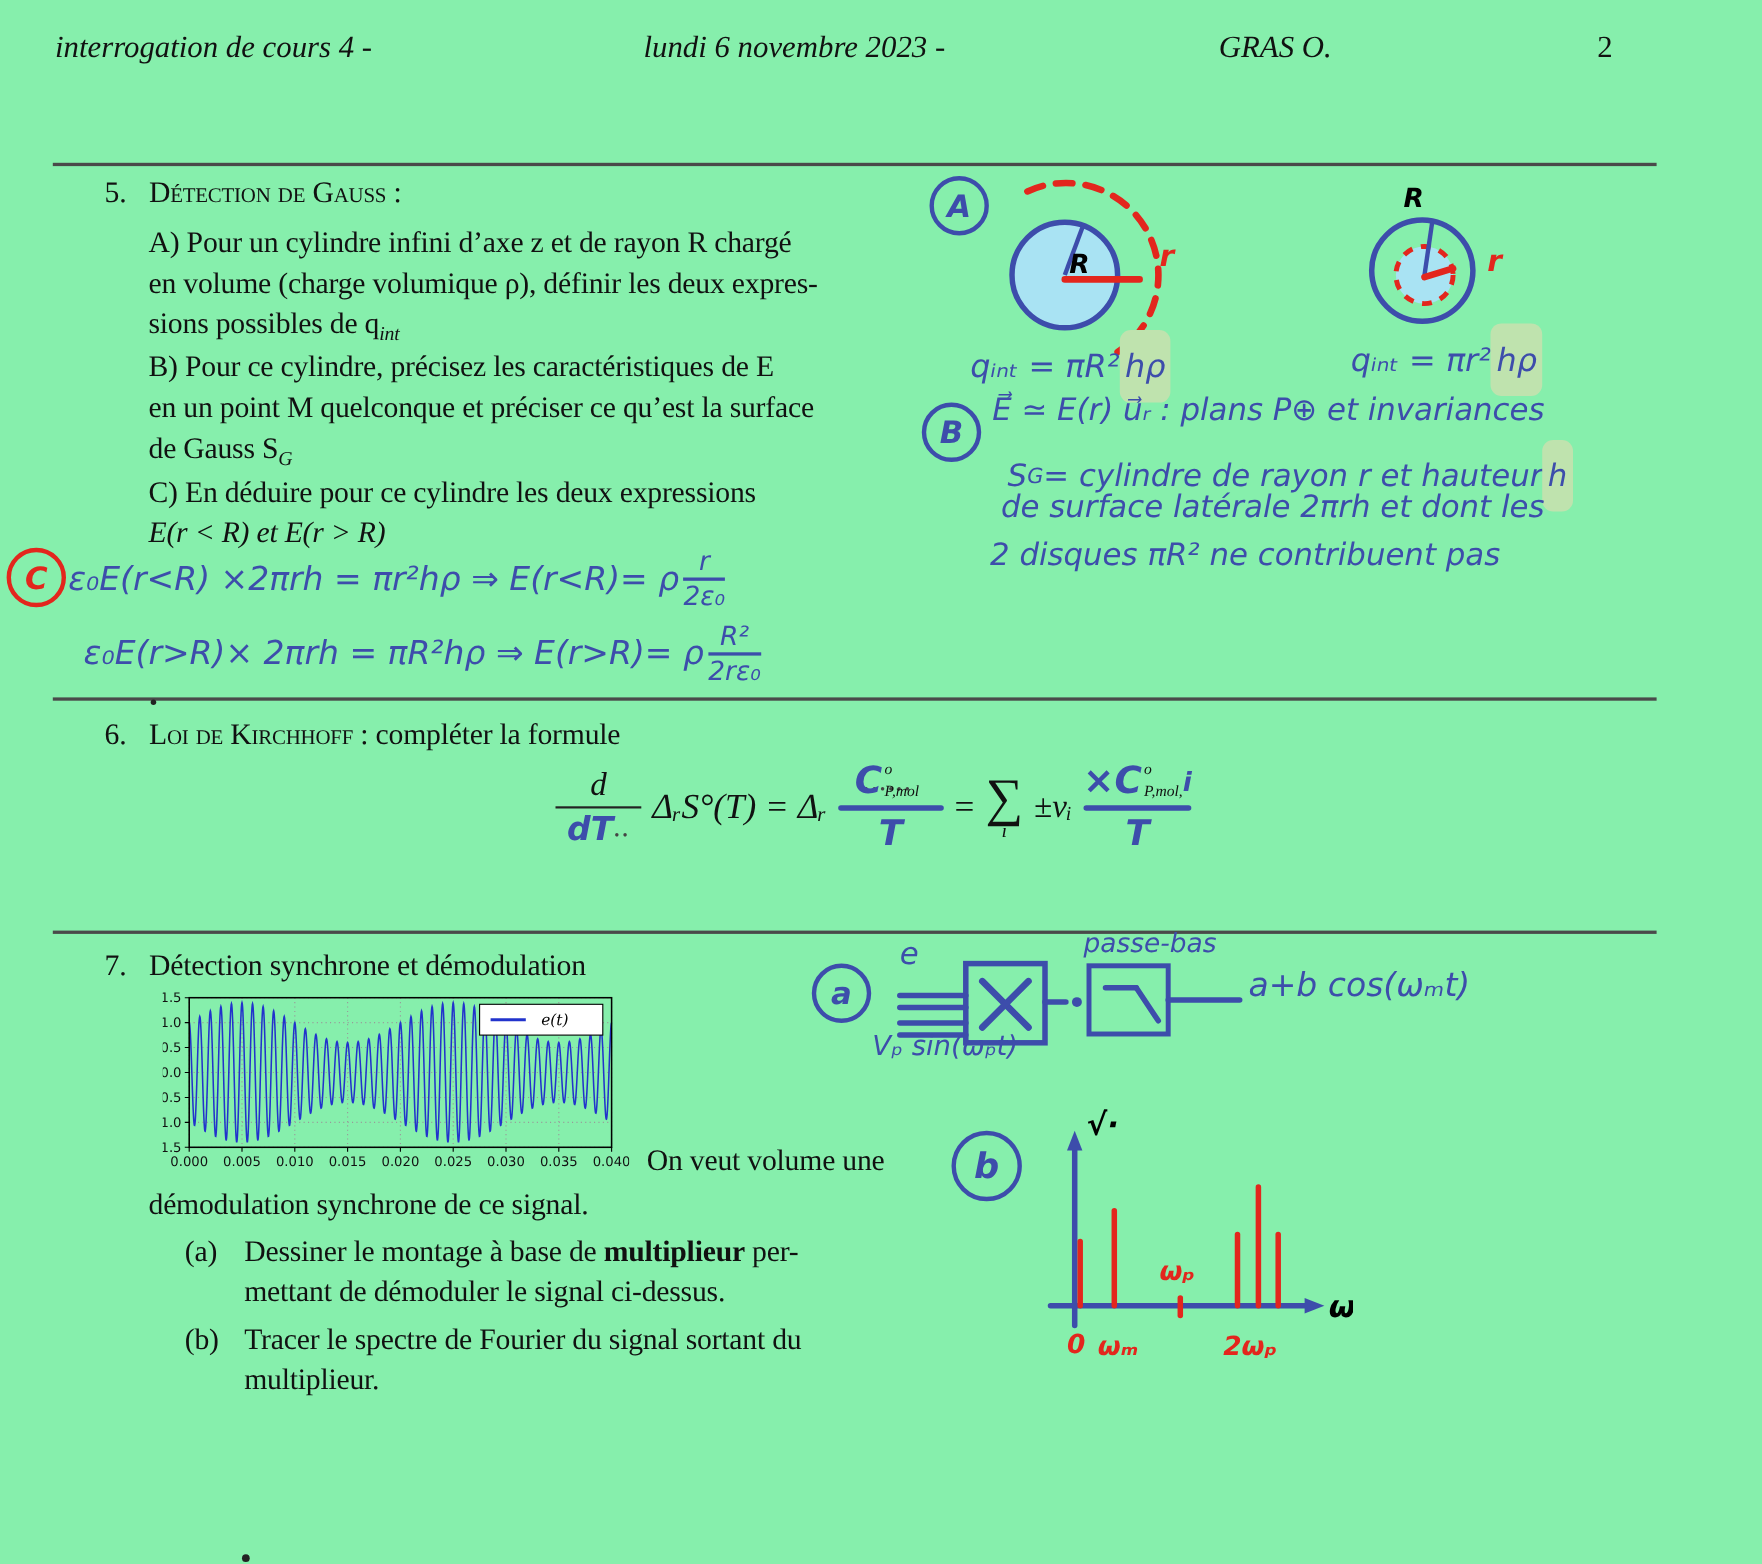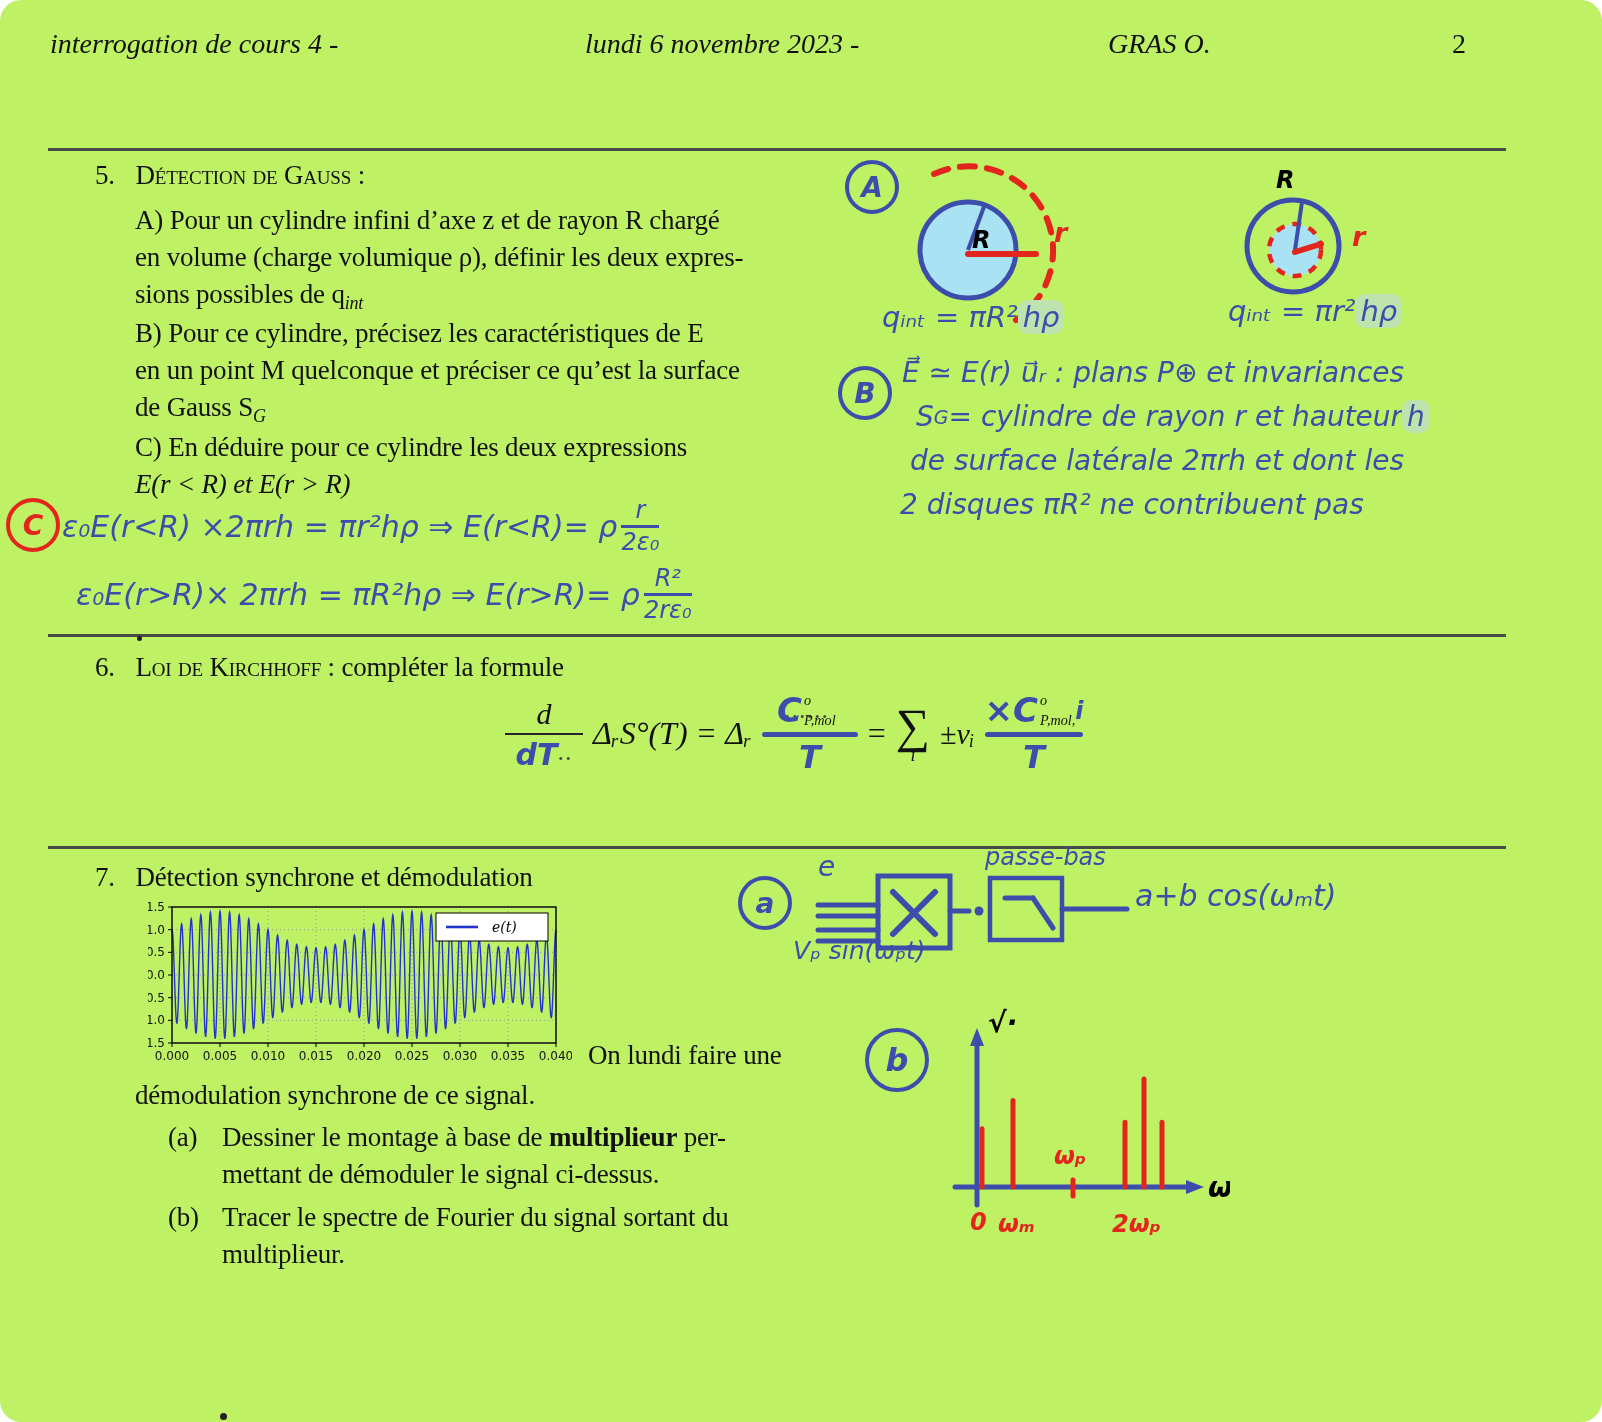--- a/index.html
+++ b/index.html
@@ -1,32 +1,32 @@
 <!DOCTYPE html>
 <html style="--ink-blue: #3d4dab; --ink-red: #e3261d; --cyan: #a9e3f3; --green: #bfe3ae; --plot-blue: #2233cc;"><head>
 <meta charset="utf-8">
 <style>
   :root{
     --ink-blue:#3d4dab; --ink-red:#e3261d; --cyan:#a9e3f3; --green:#bfe3ae;
     --plot-blue:#2233cc; --txt:#111;
   }
   html,body{margin:0;padding:0;background:#fff;}
-  .page{position:relative;width:1602px;height:1422px;background:#bef264;overflow:hidden;
-        font-family:"Liberation Serif",serif;color:var(--txt);border-radius:21px;}
+  .page{position:relative;width:1602px;height:1422px;background:#86efac;overflow:hidden;
+        font-family:"Liberation Serif",serif;color:var(--txt);}
   .abs{position:absolute;}
   .hdr{position:absolute;top:28px;font-size:28px;font-style:italic;white-space:nowrap;}
   .up{font-style:normal;}
   .rule{position:absolute;left:48px;width:1458px;height:3px;background:#4a4a4a;}
   .pt{position:absolute;font-size:27px;white-space:nowrap;letter-spacing:-0.2px;}
   .sc{font-variant:small-caps;}
   .it{font-style:italic;}
   sub.msub{font-style:italic;font-size:18px;}
   .hw{font-family:"DejaVu Sans",sans-serif;font-style:italic;font-weight:400;color:var(--ink-blue);}
   .hwline{white-space:nowrap;font-size:30px;display:flex;align-items:center;}
-  .hl{background:var(--green);border-radius:10px;padding:0 5px;}
+  .hl{background:var(--green);border-radius:10px;padding:16px 5px;}
   .circ{display:inline-flex;align-items:center;justify-content:center;width:46px;height:46px;
         border:4px solid var(--ink-blue);border-radius:50%;font-size:28px;
         font-family:"DejaVu Sans",sans-serif;font-style:italic;font-weight:700;color:var(--ink-blue);}
   .circ.red-c{border-color:var(--ink-red);color:var(--ink-red);}
   .frac{display:inline-flex;flex-direction:column;align-items:center;vertical-align:middle;
         font-size:24px;line-height:1.05;margin-left:4px;}
   .frac .fbar{width:100%;height:3px;background:var(--ink-blue);margin:2px 0;}
   
   .f6{position:absolute;display:flex;align-items:center;gap:10px;font-size:32px;}
   .vstack{display:inline-flex;flex-direction:column;align-items:center;line-height:1.1;}
@@ -247,21 +247,21 @@
         <line x1="20" x2="24" y1="6" y2="6" stroke="#000" stroke-width="1"></line>
         <text x="17" y="10" text-anchor="end" class="ticktxt">1.5</text>
       </g>
     <g>
       <rect x="288" y="12" width="112" height="28" fill="#ffffff" stroke="#000" stroke-width="1"></rect>
       <line id="legend-line" x1="298" y1="26" x2="330" y2="26" stroke-width="2.6" stroke="#2233cc"></line>
       <text x="344" y="31" class="legend-text">e(t)</text>
     </g>
   </svg>
 
-  <div class="pt" style="left:588px;top:1040px">On lundi faire une</div>
+  <div class="pt" style="left:588px;top:1040px">On veut volume une</div>
   <div class="pt" style="left:135px;top:1080px">démodulation synchrone de ce signal.</div>
 
   <div class="pt" style="left:168px;top:1122px">(a)</div>
   <div class="pt" style="left:222px;top:1122px">
     <span>Dessiner le montage à base de </span><b>multiplieur</b><span> per-</span>
   </div>
   <div class="pt" style="left:222px;top:1159px">mettant de démoduler le signal ci-dessus.</div>
   <div class="pt" style="left:168px;top:1202px">(b)</div>
   <div class="pt" style="left:222px;top:1202px">Tracer le spectre de Fourier du signal sortant du</div>
   <div class="pt" style="left:222px;top:1239px">multiplieur.</div>

